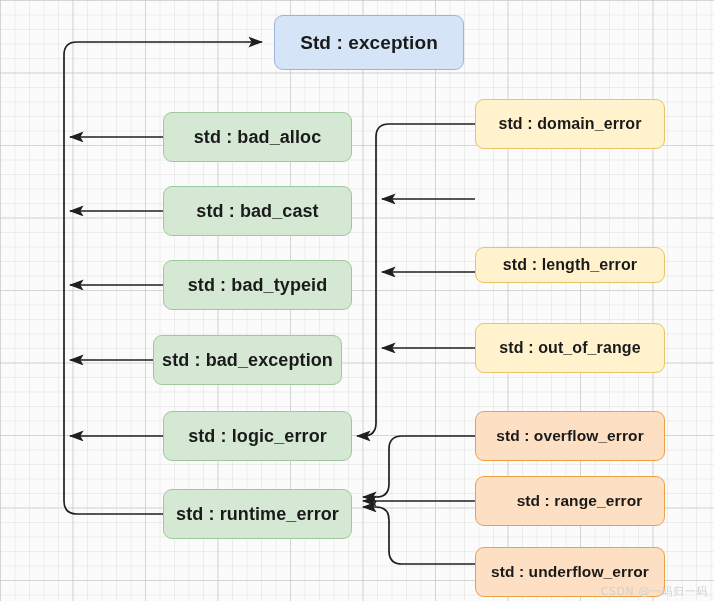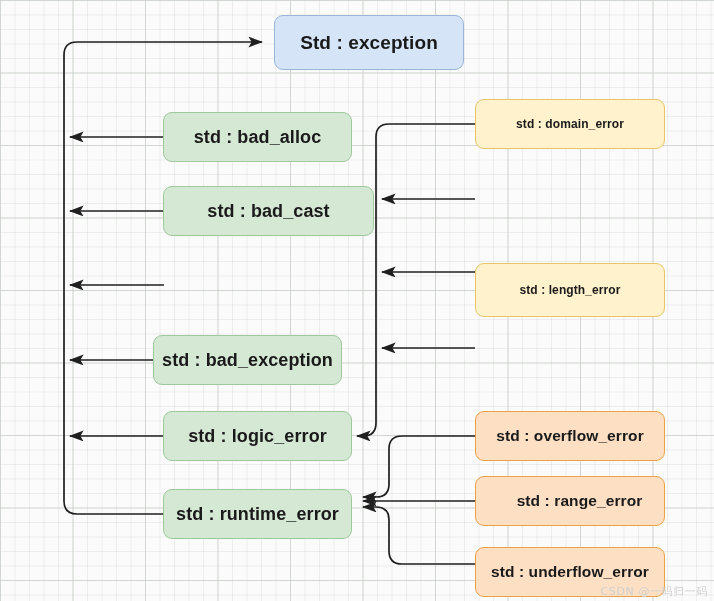--- a/index.html
+++ b/index.html
@@ -53,21 +53,21 @@
     font-size: 19px;
   }
   .node.green {
     background: #d5e8d4;
     border-color: #9fc89c;
     font-size: 18px;
   }
   .node.yellow {
     background: #fff2cc;
     border-color: #e8c468;
-    font-size: 12px;
+    font-size: 16px;
   }
   .node.orange {
     background: #fde0c4;
     border-color: #eba145;
     font-size: 15.5px;
   }
   #watermark {
     position: absolute;
     right: 6px;
     bottom: 2px;
@@ -115,46 +115,52 @@
   </svg>
 
   <div class="node root" style="left:274px; top:15px; width:190px; height:55px;">
     <span>Std : exception</span>
   </div>
 
   <div class="node green" style="left:163px; top:112px; width:189px; height:50px;">
     <span>std : bad_alloc</span>
   </div>
 
-  <div class="node green" style="left:163px; top:186px; width:211px; height:50px;">
+  <div class="node green" style="left:163px; top:186px; width:189px; height:50px;">
     <span>std : bad_cast</span>
   </div>
 
+  <div class="node green" style="left:163px; top:260px; width:189px; height:50px;">
+    <span>std : bad_typeid</span>
+  </div>
 
   <div class="node green" style="left:153px; top:335px; width:189px; height:50px;">
     <span>std : bad_exception</span>
   </div>
 
   <div class="node green" style="left:163px; top:411px; width:189px; height:50px;border-radius:9px;">
     <span>std : logic_error</span>
   </div>
 
   <div class="node green" style="left:163px; top:489px; width:189px; height:50px;">
     <span>std : runtime_error</span>
   </div>
 
   <div class="node yellow" style="left:475px; top:99px; width:190px; height:50px;">
     <span>std : domain_error</span>
   </div>
 
 
-  <div class="node yellow" style="left:475px; top:263px; width:190px; height:54px;justify-content:center;">
+  <div class="node yellow" style="left:475px; top:247px; width:190px; height:36px;justify-content:center;">
     <span>std : length_error</span>
   </div>
 
+  <div class="node yellow" style="left:475px; top:323px; width:190px; height:50px;">
+    <span>std : out_of_range</span>
+  </div>
 
   <div class="node orange" style="left:475px; top:411px; width:190px; height:50px;">
     <span>std : overflow_error</span>
   </div>
 
   <div class="node orange" style="left:475px; top:476px; width:190px; height:50px;padding-left:19px;">
     <span>std : range_error</span>
   </div>
 
   <div class="node orange" style="left:475px; top:539px; width:190px; height:50px;margin-top:8px;">

